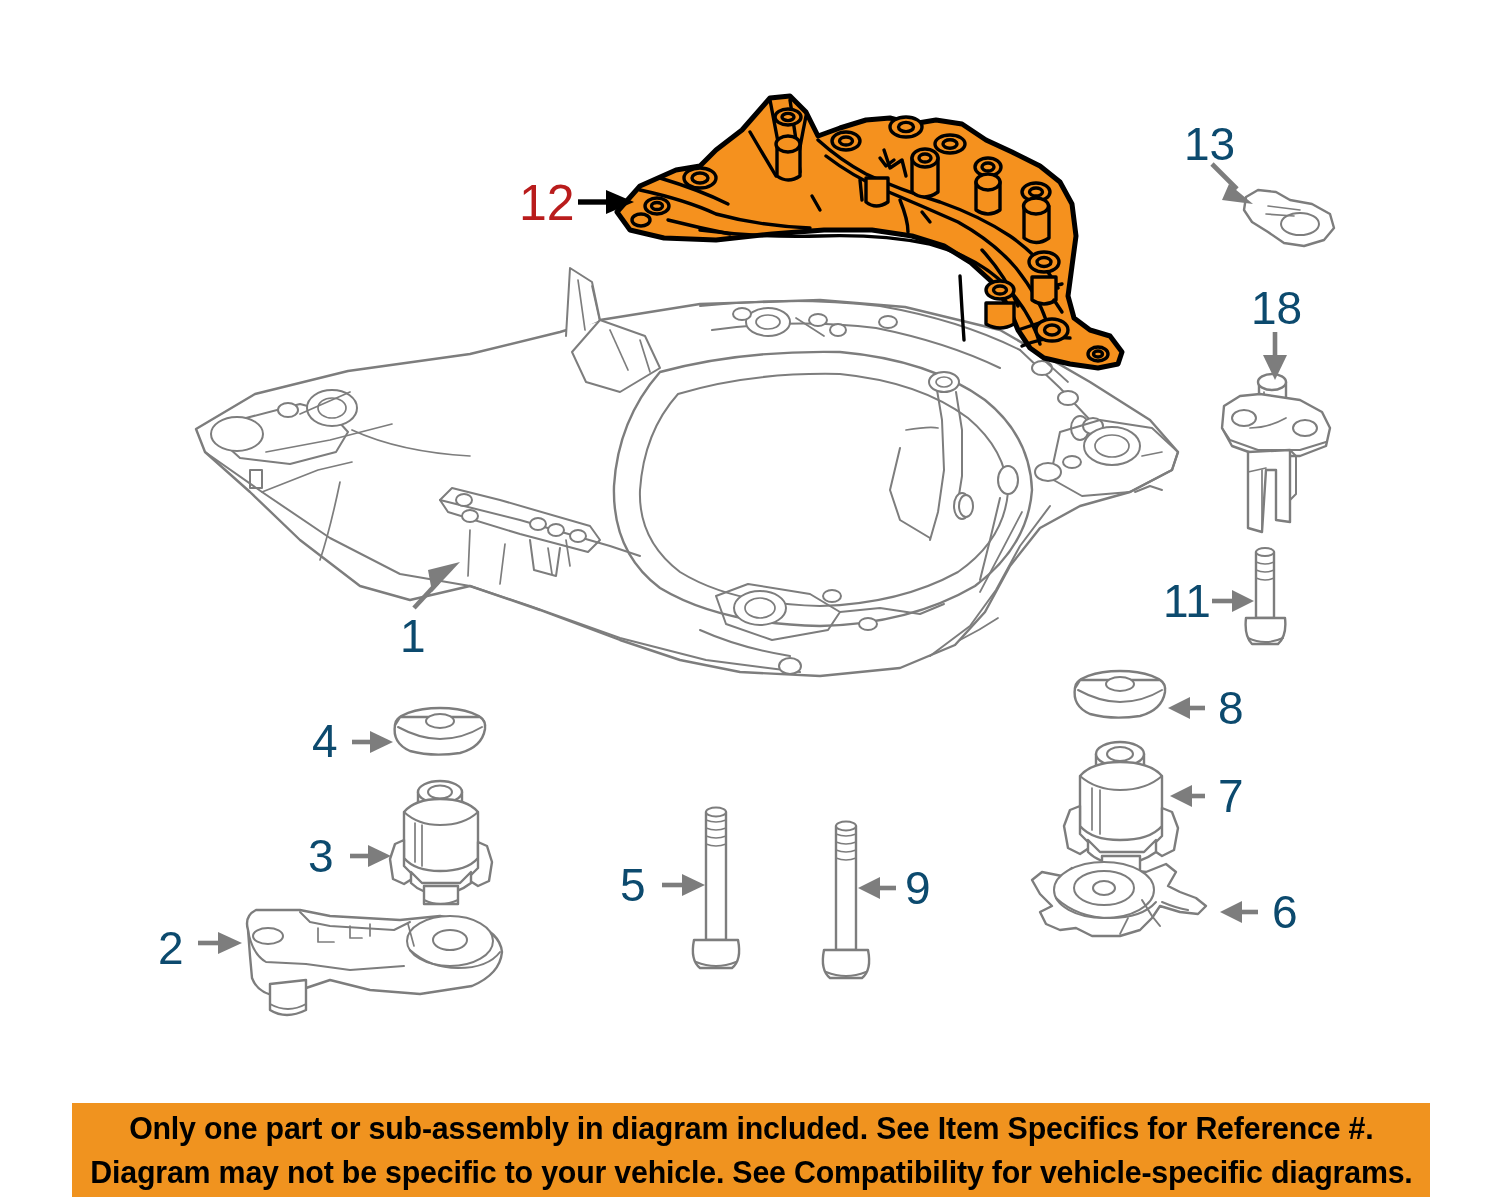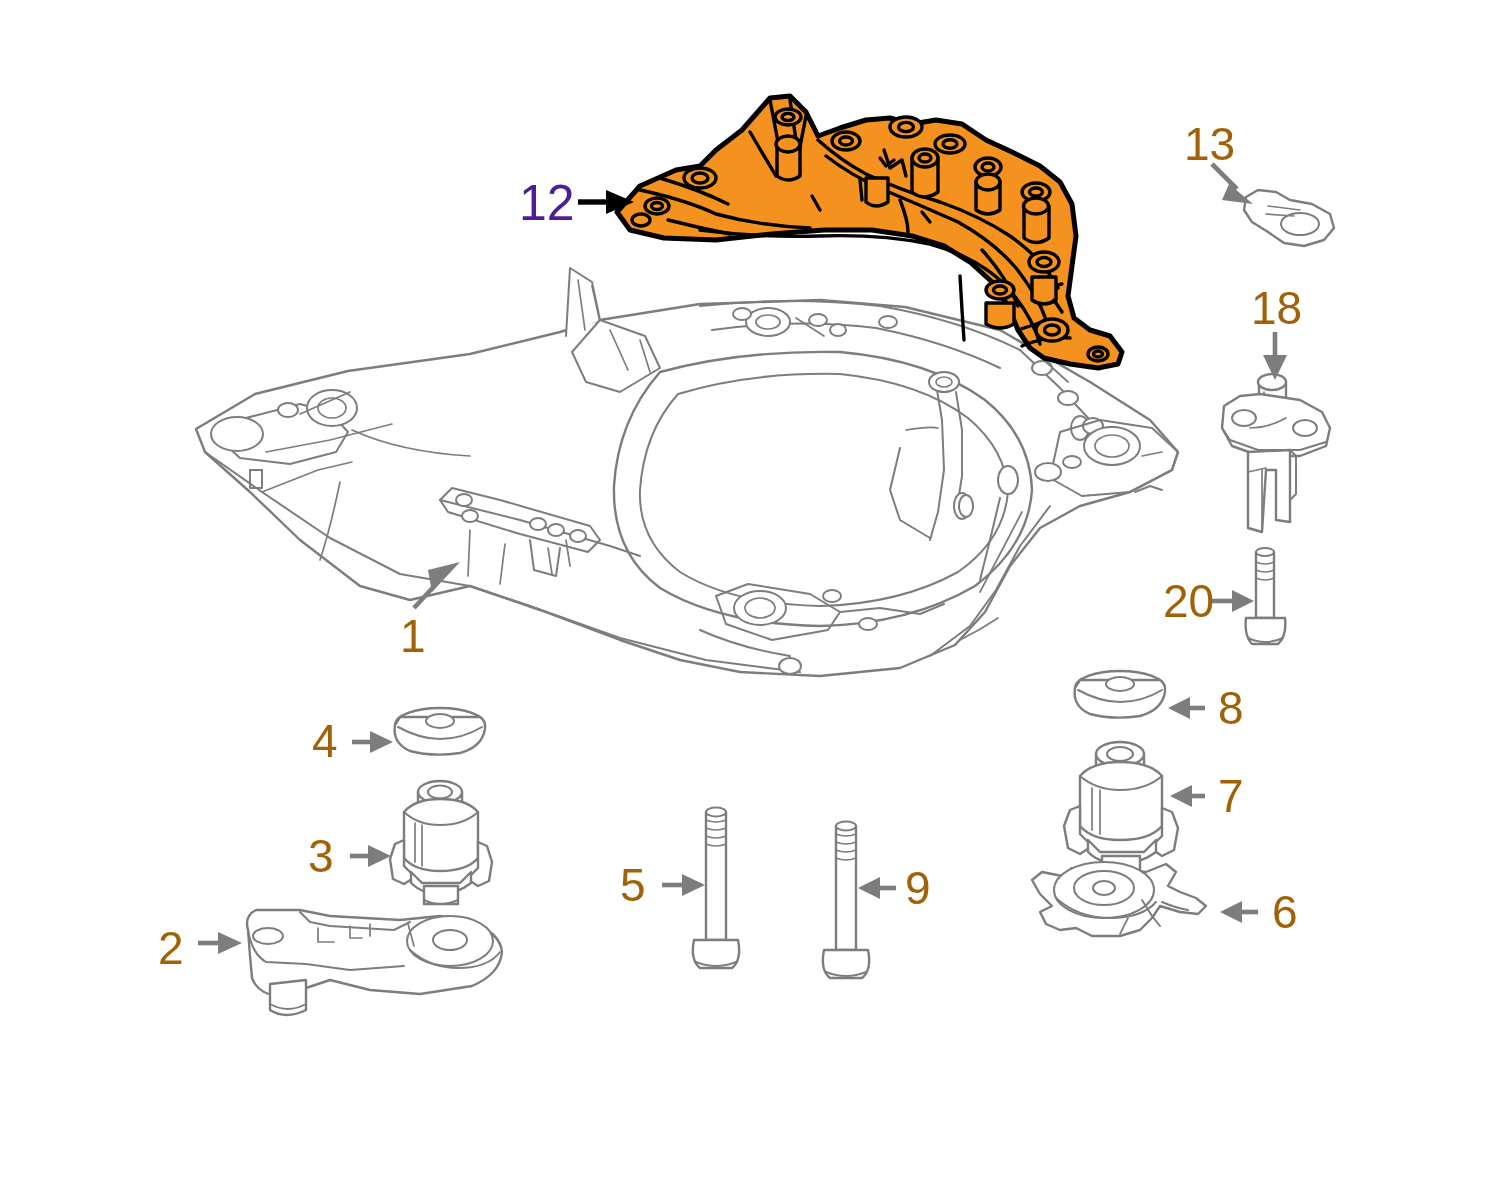--- a/index.html
+++ b/index.html
@@ -48,24 +48,24 @@
     white-space: nowrap;
     transform: scaleX(0.995);
     transform-origin: center;
   }
   
   .callout {
     position: absolute;
     font-family: "Liberation Sans", sans-serif;
     font-weight: 400;
     line-height: 1;
-    color: #a16207;
+    color: #0c4a6e;
     user-select: none;
   }
-  .callout.highlight { color: #4c1d95; }
+  .callout.highlight { color: #b91c1c; }
 </style>
 </head>
 <body>
 
 <div id="page">
 
   <svg id="diagram-svg" viewBox="0 0 1500 1197">
     <defs>
       <style>
         .ln  { fill:none; stroke:#7d7d7d; stroke-width:2.4; stroke-linecap:round; stroke-linejoin:round; }
@@ -501,18 +501,22 @@
   <div class="callout" style="left:400px;  top:613px;  font-size:46px;">1</div>
   <div class="callout" style="left:158px;  top:925px;  font-size:46px;">2</div>
   <div class="callout" style="left:308px;  top:833px;  font-size:46px;">3</div>
   <div class="callout" style="left:312px;  top:718px;  font-size:46px;">4</div>
   <div class="callout" style="left:620px;  top:862px;  font-size:46px;">5</div>
   <div class="callout" style="left:1272px; top:889px;  font-size:46px;">6</div>
   <div class="callout" style="left:1218px; top:773px;  font-size:46px;">7</div>
   <div class="callout" style="left:1218px; top:685px;  font-size:46px;">8</div>
   <div class="callout" style="left:905px;  top:865px;  font-size:46px;">9</div>
   <div class="callout" style="left:1251px; top:285px;  font-size:46px;">18</div>
-  <div class="callout" style="left:1163px; top:578px;  font-size:46px;">20</div>
+  <div class="callout" style="left:1163px; top:578px;  font-size:46px;">11</div>
   <div class="callout highlight" style="left:519px; top:178px; font-size:50px;">12</div>
   <div class="callout" style="left:1184px; top:121px;  font-size:46px;">13</div>
 
+  <div class="banner">
+    <div class="banner-line">Only one part or sub-assembly in diagram included. See Item Specifics for Reference #.</div>
+    <div class="banner-line">Diagram may not be specific to your vehicle. See Compatibility for vehicle-specific diagrams.</div>
+  </div>
 
 </div>
 
 </body></html>

